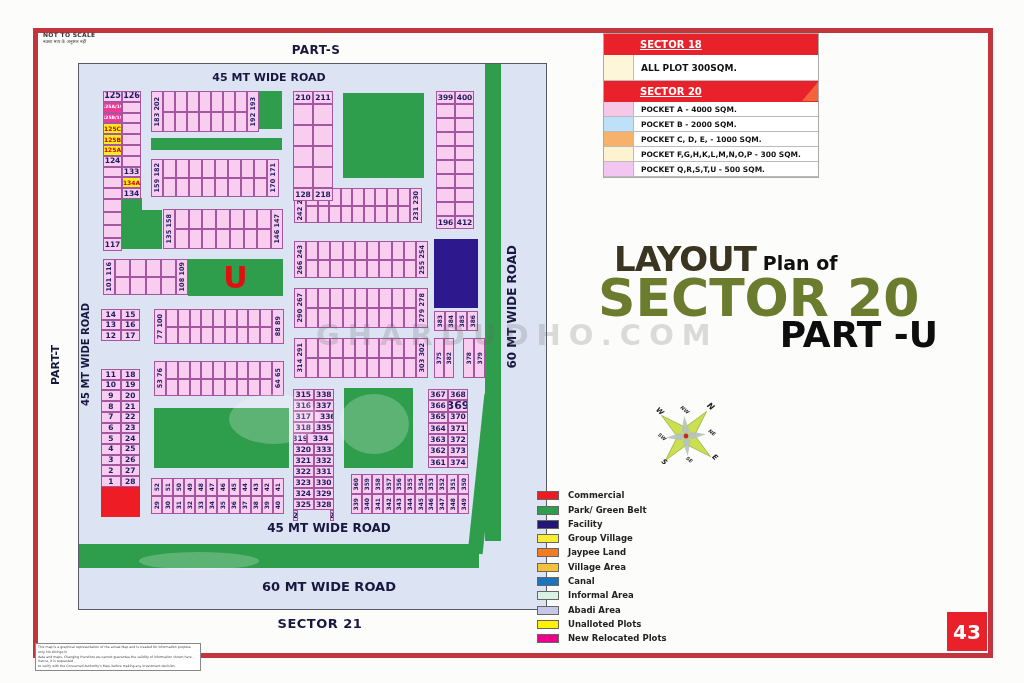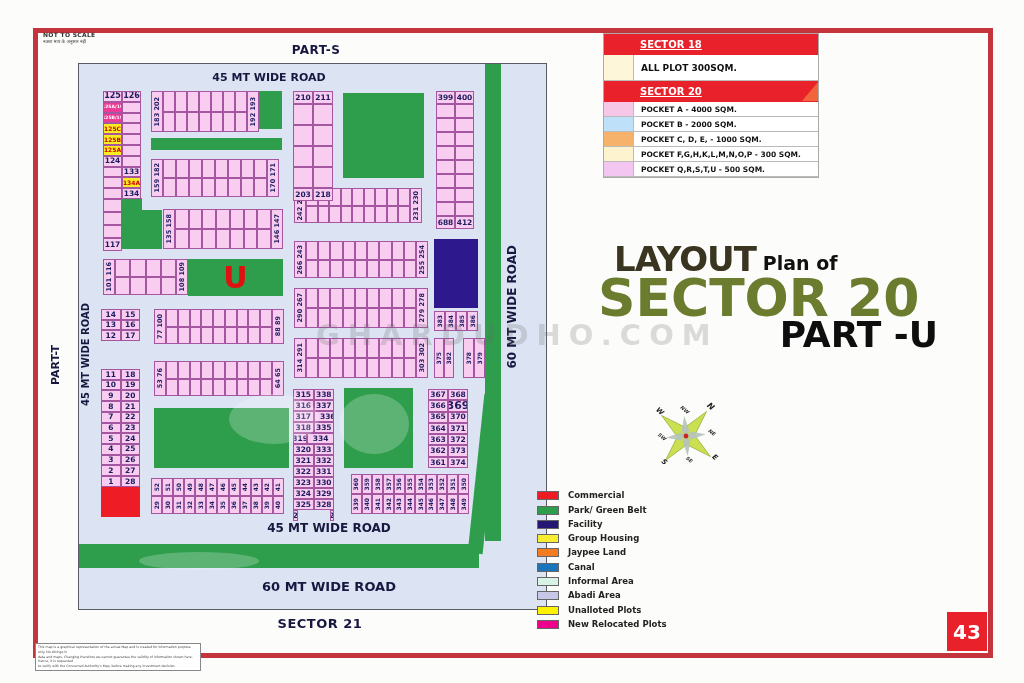--- a/index.html
+++ b/index.html
@@ -577,21 +577,21 @@
       <div style="display: flex; height: 21px;">
         <div class="cell" style="font-size: 7px; width: 20px;"></div>
         <div class="cell" style="font-size: 7px; width: 20px;"></div>
       </div>
       <div style="display: flex; height: 21px;">
         <div class="cell" style="font-size: 7px; width: 20px;"></div>
         <div class="cell" style="font-size: 7px; width: 20px;"></div>
       </div>
       <div style="display: flex; height: 13px;">
         <div class="cell" style="font-size: 7.5px; width: 20px;">
-          <span>203</span>
+          <span>128</span>
         </div>
         <div class="cell" style="font-size: 7.5px; width: 20px;">
           <span>218</span>
         </div>
       </div>
     </div>
     <div class="abs" style="left: 357px; top: 27px; width: 38px; height: 138px;">
       <div style="display: flex; height: 13px;">
         <div class="cell" style="font-size: 7.5px; width: 19px;">
           <span>399</span>
@@ -627,21 +627,21 @@
       <div style="display: flex; height: 14px;">
         <div class="cell" style="font-size: 7px; width: 19px;"></div>
         <div class="cell" style="font-size: 7px; width: 19px;"></div>
       </div>
       <div style="display: flex; height: 14px;">
         <div class="cell" style="font-size: 7px; width: 19px;"></div>
         <div class="cell" style="font-size: 7px; width: 19px;"></div>
       </div>
       <div style="display: flex; height: 13px;">
         <div class="cell" style="font-size: 7.5px; width: 19px;">
-          <span>688</span>
+          <span>196</span>
         </div>
         <div class="cell" style="font-size: 7.5px; width: 19px;">
           <span>412</span>
         </div>
       </div>
     </div>
     <div class="abs" style="left: 355px; top: 247px; width: 44px; height: 20px; display: flex;">
       <div class="cell" style="font-size: 6px; flex: 1 1 0%;">
         <span class="rot">383</span>
       </div>
@@ -1215,25 +1215,29 @@
     <div class="lb-row">
       <div class="lb-sw" style="background: rgb(47, 158, 76);"></div>
       <div class="lb-lb">Park/ Green Belt</div>
     </div>
     <div class="lb-row">
       <div class="lb-sw" style="background: rgb(36, 23, 115);"></div>
       <div class="lb-lb">Facility</div>
     </div>
     <div class="lb-row">
       <div class="lb-sw" style="background: rgb(249, 237, 50);"></div>
-      <div class="lb-lb">Group Housing</div>
+      <div class="lb-lb">Group Village</div>
     </div>
     <div class="lb-row">
       <div class="lb-sw" style="background: rgb(244, 123, 32);"></div>
       <div class="lb-lb">Jaypee Land</div>
+    </div>
+    <div class="lb-row">
+      <div class="lb-sw" style="background: rgb(245, 192, 58);"></div>
+      <div class="lb-lb">Village Area</div>
     </div>
     <div class="lb-row">
       <div class="lb-sw" style="background: rgb(27, 117, 188);"></div>
       <div class="lb-lb">Canal</div>
     </div>
     <div class="lb-row">
       <div class="lb-sw" style="background: rgb(217, 242, 230);"></div>
       <div class="lb-lb">Informal Area</div>
     </div>
     <div class="lb-row">

